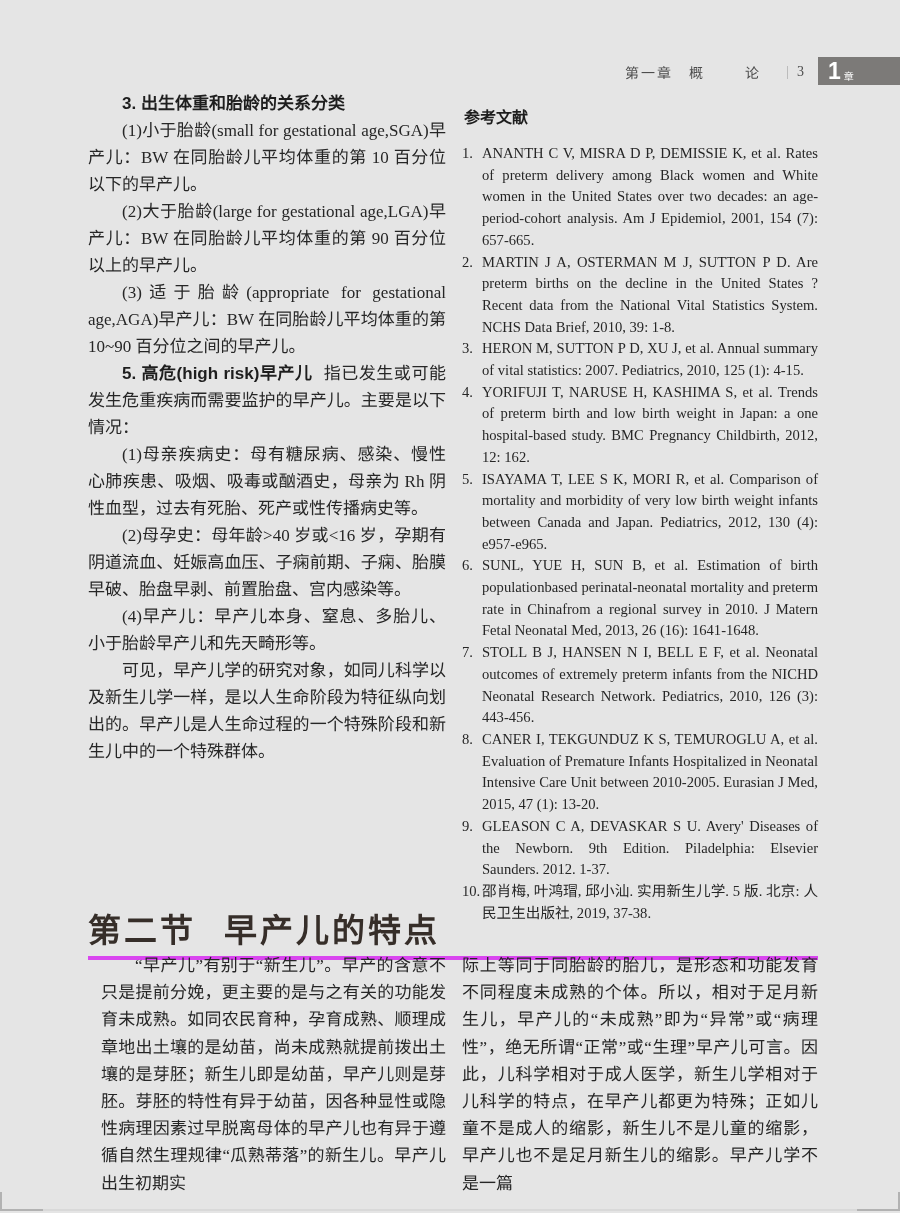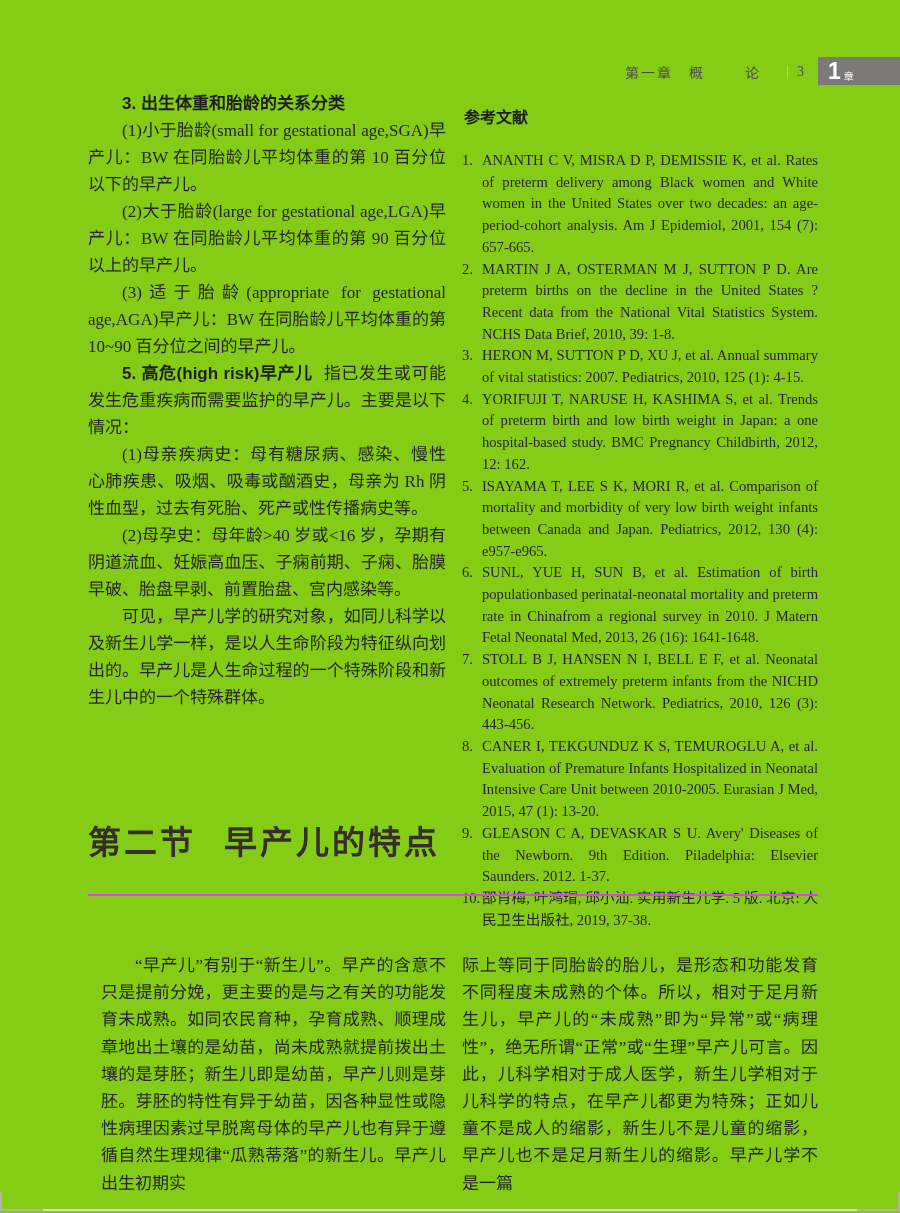--- a/index.html
+++ b/index.html
@@ -1,17 +1,17 @@
 <!DOCTYPE html>
 <html lang="zh-CN"><head>
 <meta charset="utf-8">
 <style>
   html,body{margin:0;padding:0;background:#ffffff;}
   .page{
-    position:relative;width:900px;height:1213px;background:#84cc16;overflow:hidden;
+    position:relative;width:900px;height:1213px;background:#e5e5e5;overflow:hidden;
     font-family:"Liberation Serif","DejaVu Serif",serif;color:#262626;
   }
   
   .running-header{
     position:absolute;top:62px;right:96px;height:20px;
     font-size:14px;color:#4d4d4d;letter-spacing:2px;white-space:nowrap;
     display:flex;align-items:center;
   }
   .rh-chapter{margin-right:16px;}
   .rh-title{letter-spacing:14px;margin-right:10px;}
@@ -26,29 +26,29 @@
   
   .col-left{position:absolute;left:88px;top:90px;width:358px;}
   .col-right{position:absolute;left:462px;top:104px;width:356px;}
   .blk{margin:0;text-indent:2em;text-align:justify;font-size:17px;line-height:27px;color:#262626;}
   .blk.h{font-family:Liberation Sans, sans-serif;font-weight:bold;color:#1e1e1e;}
   .blk.sig{text-align:right;text-indent:0;margin-top:10px;}
   .blk .brun{font-family:"Liberation Sans","DejaVu Sans",sans-serif;font-weight:bold;color:#1e1e1e;margin-right:.65em;font-style:normal;}
   
   .refs-title{
     font-family:"Liberation Sans","DejaVu Sans",sans-serif;font-weight:bold;
-    font-size:16px;color:#1e1e1e;margin:0 0 22px 2px;
+    font-size:16px;color:#1e1e1e;margin:0 0 15px 2px;
   }
   .ref{display:flex;font-size:14.6px;line-height:21.7px;text-align:justify;color:#262626;}
   .ref-num{flex:0 0 auto;min-width:20px;}
   .ref-text{flex:1;}
   
   .section-head{
-    position:absolute;left:88px;top:816px;width:730px;
-    border-bottom:2px solid #d946ef;padding-bottom:30px;white-space:nowrap;
+    position:absolute;left:88px;top:904px;width:730px;
+    border-bottom:4px solid #d946ef;padding-bottom:4px;white-space:nowrap;
   }
   .section-label,.section-title{
     font-family:"Liberation Sans","DejaVu Sans",sans-serif;font-weight:bold;
     font-size:33px;color:#362e29;letter-spacing:3px;
   }
   .section-label{margin-right:28px;}
   
   .body-left{position:absolute;left:88px;top:952px;width:358px;}
   .body-right{position:absolute;left:462px;top:952px;width:356px;}
   .bodytext{margin:0;font-size:17px;line-height:27.2px;text-align:justify;color:#262626;}
@@ -87,20 +87,21 @@
       <p class="blk p"><span>(3)适于胎龄(appropriate for gestational age,AGA)早产儿：BW 在同胎龄儿平均体重的第 10~90 百分位之间的早产儿。</span></p>
 
 
       <p class="blk p"><b class="brun">5. 高危(high risk)早产儿</b><span>指已发生或可能发生危重疾病而需要监护的早产儿。主要是以下情况：</span></p>
 
       <p class="blk p"><span>(1)母亲疾病史：母有糖尿病、感染、慢性心肺疾患、吸烟、吸毒或酗酒史，母亲为 Rh 阴性血型，过去有死胎、死产或性传播病史等。</span></p>
 
       <p class="blk p"><span>(2)母孕史：母年龄&gt;40 岁或&lt;16 岁，孕期有阴道流血、妊娠高血压、子痫前期、子痫、胎膜早破、胎盘早剥、前置胎盘、宫内感染等。</span></p>
 
 
+      <p class="blk p"><span>(4)早产儿：早产儿本身、窒息、多胎儿、小于胎龄早产儿和先天畸形等。</span></p>
 
       <p class="blk p"><span>可见，早产儿学的研究对象，如同儿科学以及新生儿学一样，是以人生命阶段为特征纵向划出的。早产儿是人生命过程的一个特殊阶段和新生儿中的一个特殊群体。</span></p>
 
     </div>
 
   <div class="col-right">
     <p class="refs-title">参考文献</p>
     <div>
 
         <div class="ref">

